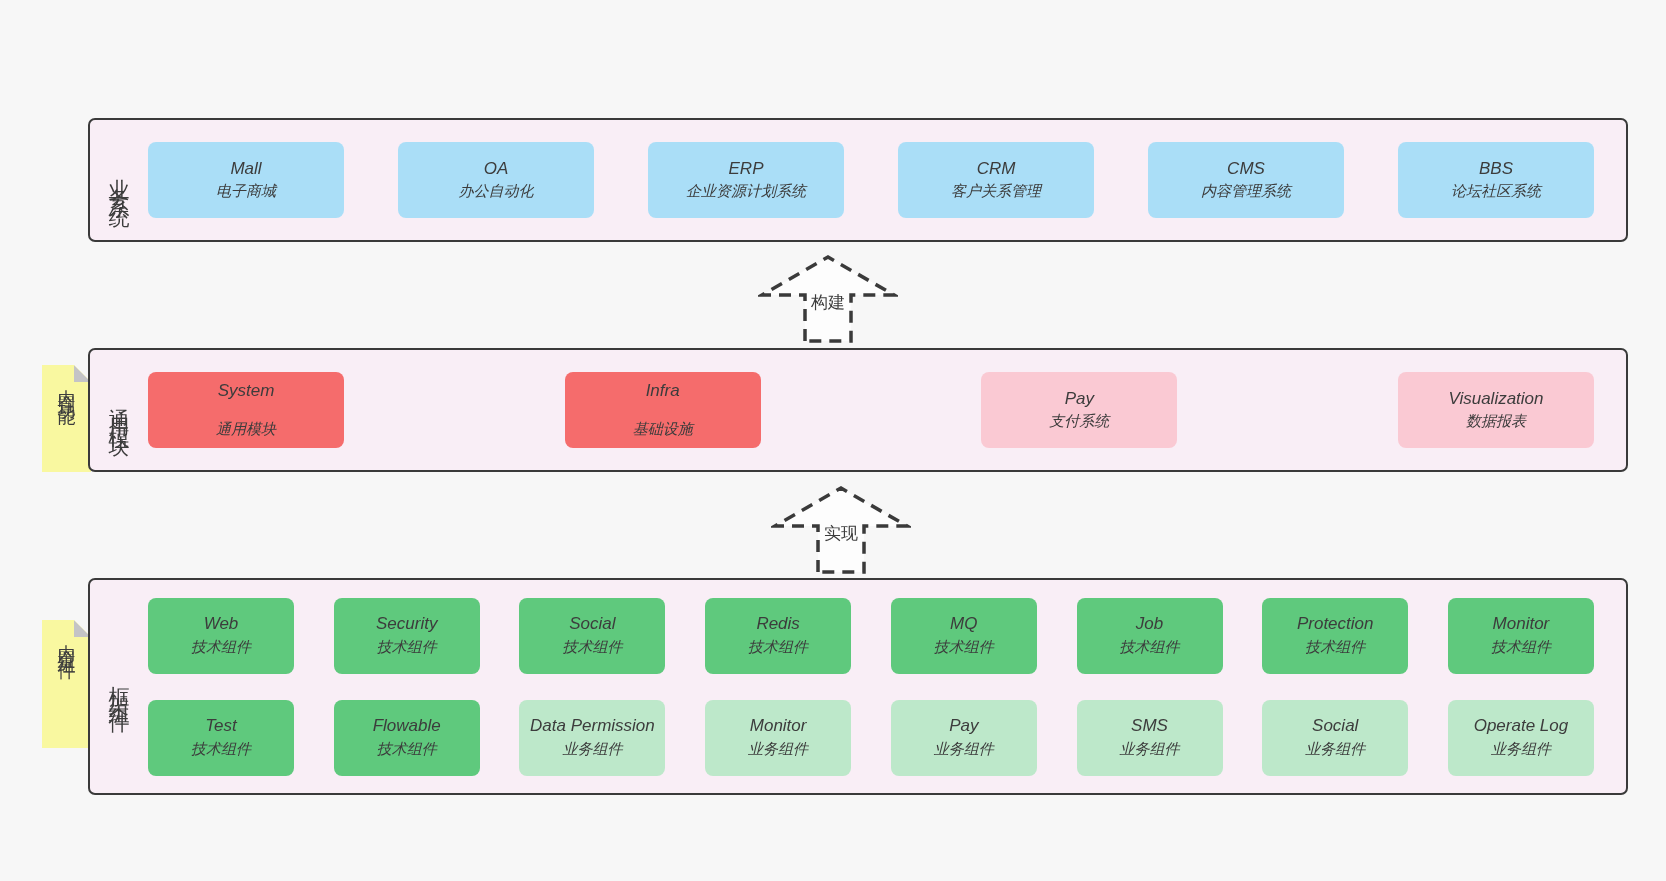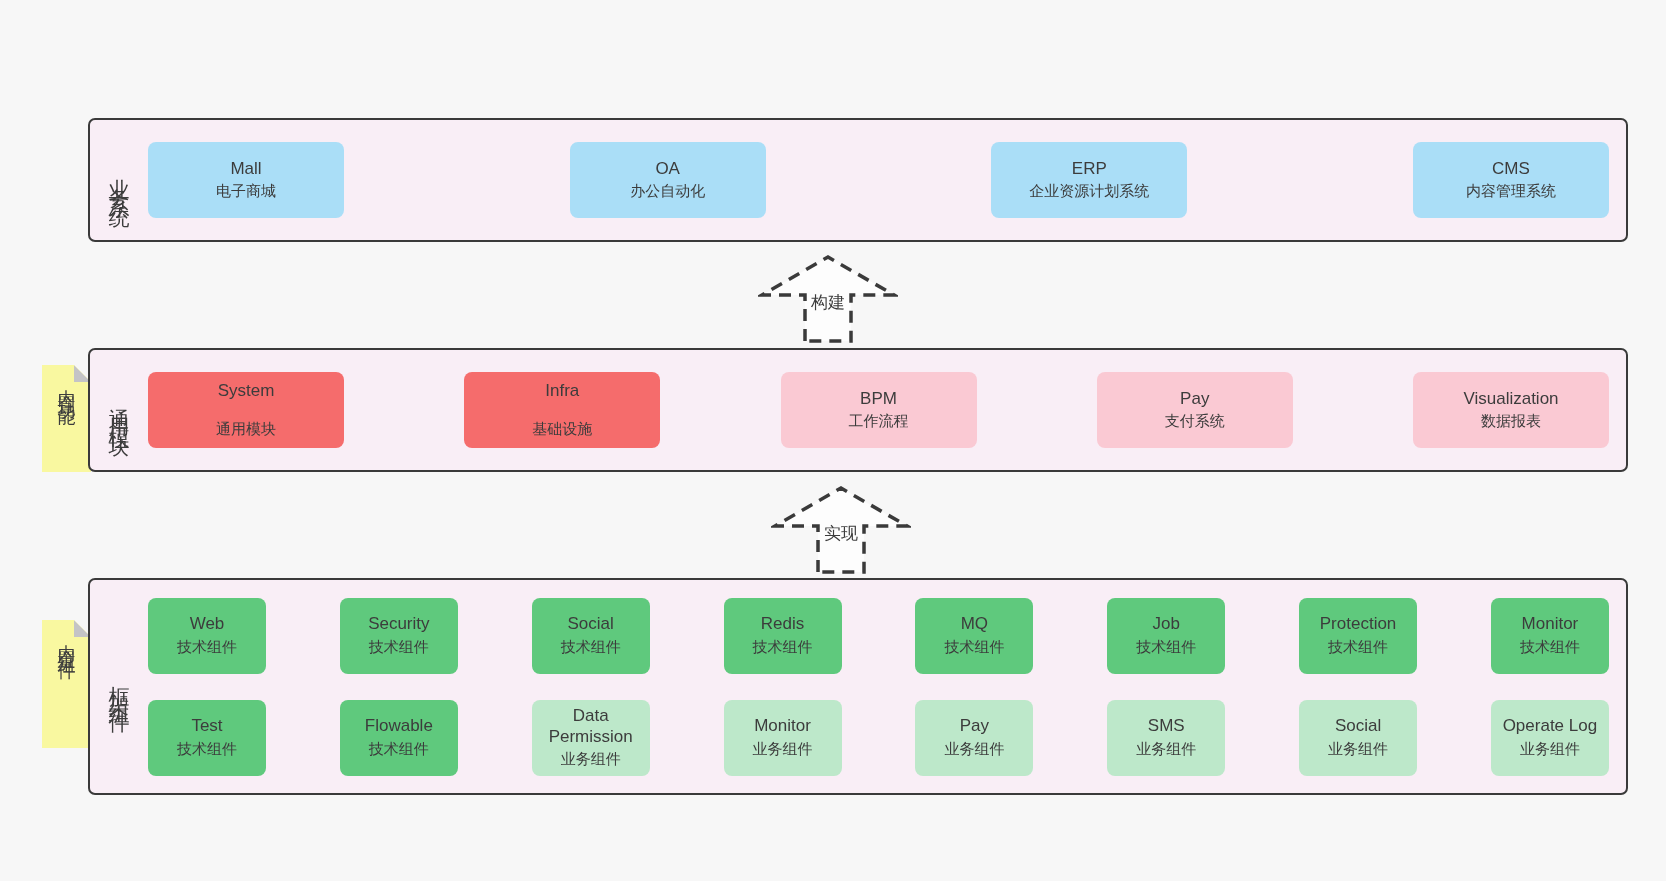--- a/index.html
+++ b/index.html
@@ -40,36 +40,37 @@
     letter-spacing: 9px;
     color: var(--text, #3c3c3c);
   }
 
   .rows {
     flex: 1;
     display: flex;
     flex-direction: column;
     justify-content: center;
     gap: 26px;
-    padding-right: 17px;
+    padding-right: 32px;
+    font-style: italic;
   }
   .row { display: flex; justify-content: space-between; }
 
   .box {
     width: 196px;
     height: 76px;
     border-radius: 8px;
     display: flex;
     flex-direction: column;
     align-items: center;
     justify-content: center;
     text-align: center;
     padding: 4px 6px;
   }
-  .band[data-band="2"] .box { width: 118px; }
+  .band[data-band="2"] .box { width: 146px; }
   .box-title { font-size: 17px; line-height: 1.22; }
   .box-sub   { font-size: 15px; line-height: 1.25; margin-top: 3px; }
 
   .blue        { background: var(--node-blue, #aadef7); }
   .red         { background: var(--node-red, #f56c6c); gap: 16px; }
   .pink        { background: var(--node-pink, #fac9d3); }
   .green       { background: var(--node-green, #5fc97d); }
   .green-light { background: var(--node-green-light, #bde8ca); }
 
   
@@ -147,22 +148,30 @@
           </div>
           <div class="box blue">
             <div class="box-title">OA</div>
             <div class="box-sub">办公自动化</div>
           </div>
           <div class="box blue">
             <div class="box-title">ERP</div>
             <div class="box-sub">企业资源计划系统</div>
           </div>
           <div class="box blue">
+            <div class="box-title">CRM</div>
+            <div class="box-sub">客户关系管理</div>
+          </div>
+          <div class="box blue">
             <div class="box-title">CMS</div>
             <div class="box-sub">内容管理系统</div>
+          </div>
+          <div class="box blue">
+            <div class="box-title">BBS</div>
+            <div class="box-sub">论坛社区系统</div>
           </div>
         </div>
       </div>
   </section>
 
   <div class="arrow-wrap" id="arrow-build">
     <svg width="140" height="90" viewBox="0 0 140 90">
       <path d="M47,87 L47,41 L4,41 L70,3 L136,41 L93,41 L93,87 Z" fill="#fdfdfd" stroke="#3a3a3a" stroke-width="3.5" stroke-dasharray="12 8"></path>
     </svg>
     <span class="arrow-label">构建</span>
@@ -174,24 +183,20 @@
         <div class="row">
           <div class="box red">
             <div class="box-title">System</div>
             <div class="box-sub">通用模块</div>
           </div>
           <div class="box red">
             <div class="box-title">Infra</div>
             <div class="box-sub">基础设施</div>
           </div>
           <div class="box pink">
-            <div class="box-title">BPM</div>
-            <div class="box-sub">工作流程</div>
-          </div>
-          <div class="box pink">
             <div class="box-title">Pay</div>
             <div class="box-sub">支付系统</div>
           </div>
           <div class="box pink">
             <div class="box-title">Visualization</div>
             <div class="box-sub">数据报表</div>
           </div>
         </div>
       </div>
   </section>

